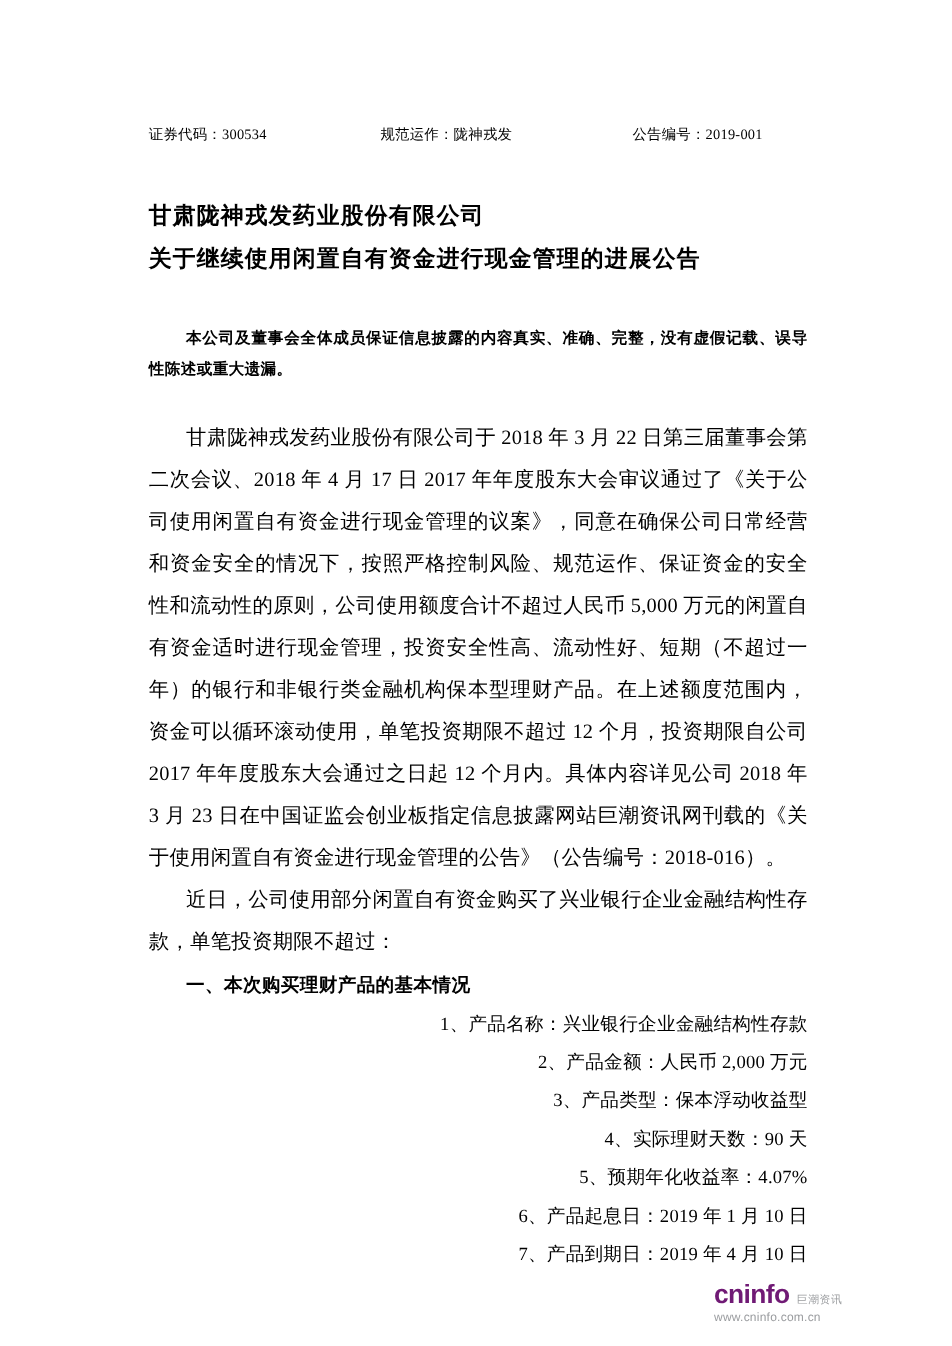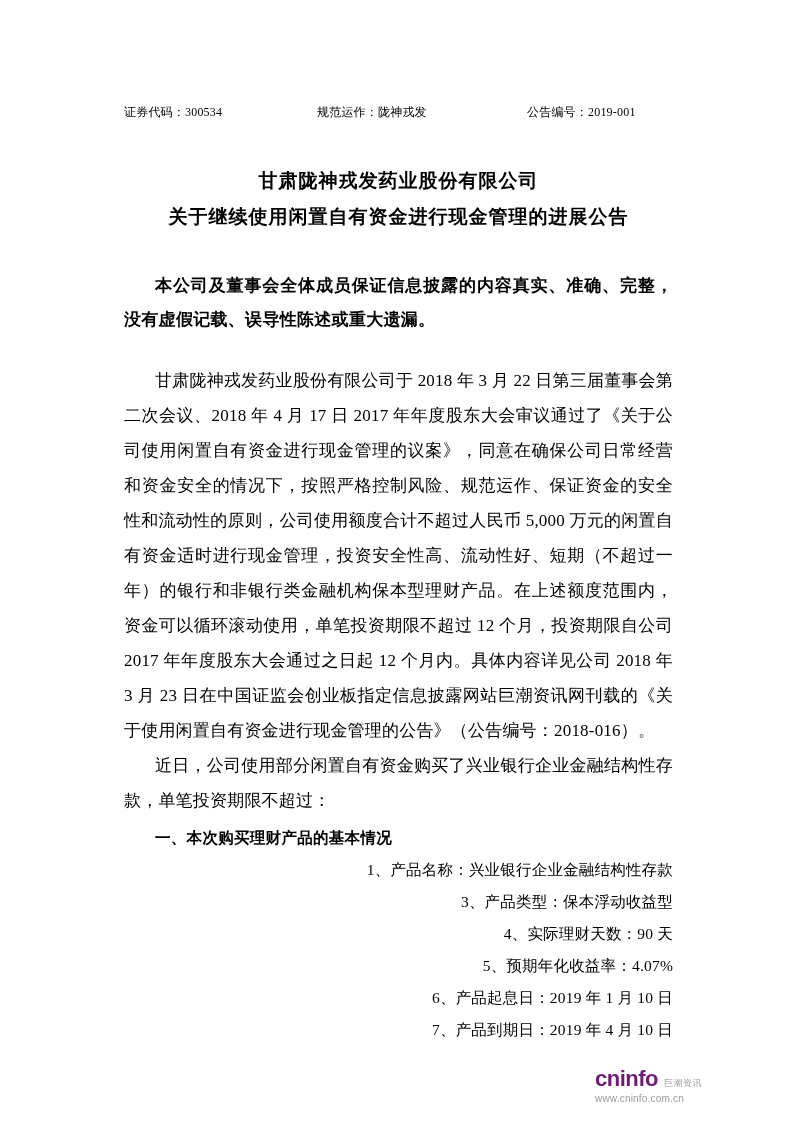--- a/index.html
+++ b/index.html
@@ -31,38 +31,38 @@
     display: flex;
     font-size: 12px;
     letter-spacing: 0.2px;
     margin-bottom: 42px;
   }
   .doc-header .cell-code { width: 193px; }
   .doc-header .cell-abbr { width: 210px; }
   .doc-header .cell-no { flex: 1; }
 
   .title-block {
-    text-align: center;
+    text-align: left;
     font-weight: bold;
     margin-bottom: 34px;
   }
   .title-line1 {
     font-size: 19px;
     letter-spacing: 1px;
     line-height: 1.9;
   }
   .title-line2 {
     font-size: 19px;
     letter-spacing: 1px;
     line-height: 1.9;
   }
 
   .statement {
     font-weight: bold;
-    font-size: 17px;
+    font-size: 13px;
     line-height: 2.0;
     text-align: justify;
     text-indent: 31px;
     margin-bottom: 26px;
     letter-spacing: 0.3px;
   }
 
   p.body-par {
     font-size: 17px;
     line-height: 2.06;
@@ -150,20 +150,21 @@
 
     <div class="statement">本公司及董事会全体成员保证信息披露的内容真实、准确、完整，没有虚假记载、误导性陈述或重大遗漏。</div>
 
     <p class="body-par">甘肃陇神戎发药业股份有限公司于 2018 年 3 月 22 日第三届董事会第二次会议、2018 年 4 月 17 日 2017 年年度股东大会审议通过了《关于公司使用闲置自有资金进行现金管理的议案》，同意在确保公司日常经营和资金安全的情况下，按照严格控制风险、规范运作、保证资金的安全性和流动性的原则，公司使用额度合计不超过人民币 5,000 万元的闲置自有资金适时进行现金管理，投资安全性高、流动性好、短期（不超过一年）的银行和非银行类金融机构保本型理财产品。在上述额度范围内，资金可以循环滚动使用，单笔投资期限不超过 12 个月，投资期限自公司 2017 年年度股东大会通过之日起 12 个月内。具体内容详见公司 2018 年 3 月 23 日在中国证监会创业板指定信息披露网站巨潮资讯网刊载的《关于使用闲置自有资金进行现金管理的公告》（公告编号：2018-016）。</p>
     <p class="body-par">近日，公司使用部分闲置自有资金购买了兴业银行企业金融结构性存款，单笔投资期限不超过：</p>
 
     <div class="section-head">一、本次购买理财产品的基本情况</div>
 
     <ul class="item-list">
       <li>1、产品名称：兴业银行企业金融结构性存款</li>
+      <li>2、产品金额：人民币 2,000 万元</li>
       <li>3、产品类型：保本浮动收益型</li>
       <li>4、实际理财天数：90 天</li>
       <li>5、预期年化收益率：4.07%</li>
       <li>6、产品起息日：2019 年 1 月 10 日</li>
       <li>7、产品到期日：2019 年 4 月 10 日</li>
     </ul>
 
   </div>
 
   <div class="logo">

